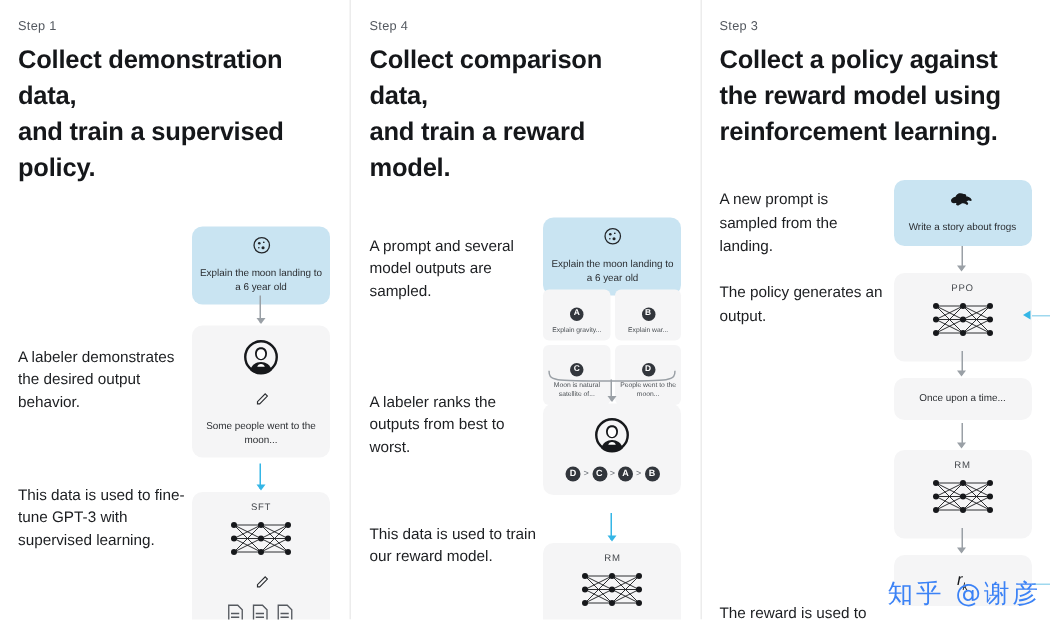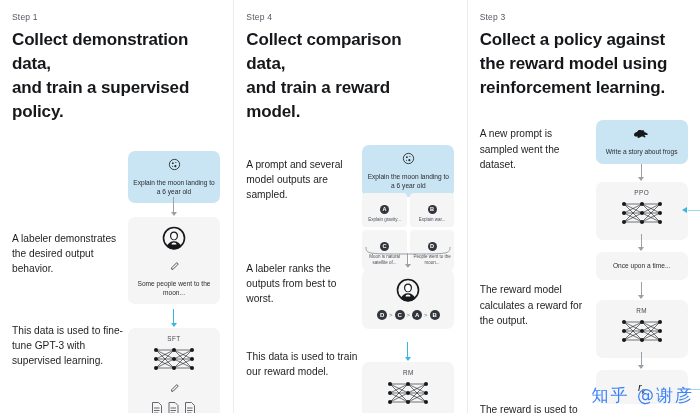--- a/index.html
+++ b/index.html
@@ -272,22 +272,22 @@
     </div>
   </div>
 
   <div class="column">
     <div class="step-label">Step 3</div>
     <div class="step-title" style="white-space:pre-line">Collect a policy against
 the reward model using
 reinforcement learning.</div>
 
     <div class="col-body" style="margin-top:10px;">
-      <div class="para" style="top:16px;">A new prompt is sampled went the dataset.</div>
-      <div class="para" style="top:172px;">The reward model calculates a reward for the output.</div>
+      <div class="para" style="top:16px;">A new prompt is sampled from the landing.</div>
+      <div class="para" style="top:78px;">The policy generates an output.</div>
       <div class="para" style="top:248px;margin-top:44px;">The reward is used to update the policy using PPO.</div>
 
       <div class="flow">
 
         <div class="node blue" style="top:10px;">
           <span class="icon-frog">
             <svg width="17" height="12" viewBox="0 0 34 24">
               <path d="M6 17c-2.5 0-4-1.6-4-3.6 0-2.6 2.6-4.6 6-5.2 1-2.6 3.6-4.4 6.8-4.4 3 0 5.6 1.6 6.8 4 3.4.3 6.4 1.8 7.6 3.8.7 1.2.3 2.3-.8 2.3-1 0-1.6-.5-2.6-.5-1.2 0-1.8.8-3.3 1.4 1.4.6 2.4 1.7 2.4 2.8 0 .8-.6 1.4-1.4 1.4-1 0-1.6-.7-2.7-1.3-1.4-.8-3-.9-4.6-.3-1.6.6-2.3 1.8-3.8 2.3-1.4.5-2.8.2-3.4-.7-.5-.8-.2-1.7.6-2.2-1.2 0-2.4.2-3.6.2z" fill="#16181b"></path>
               <circle cx="13" cy="6.5" r="2.6" fill="#16181b"></circle>
               <circle cx="20" cy="7" r="2.4" fill="#16181b"></circle>

